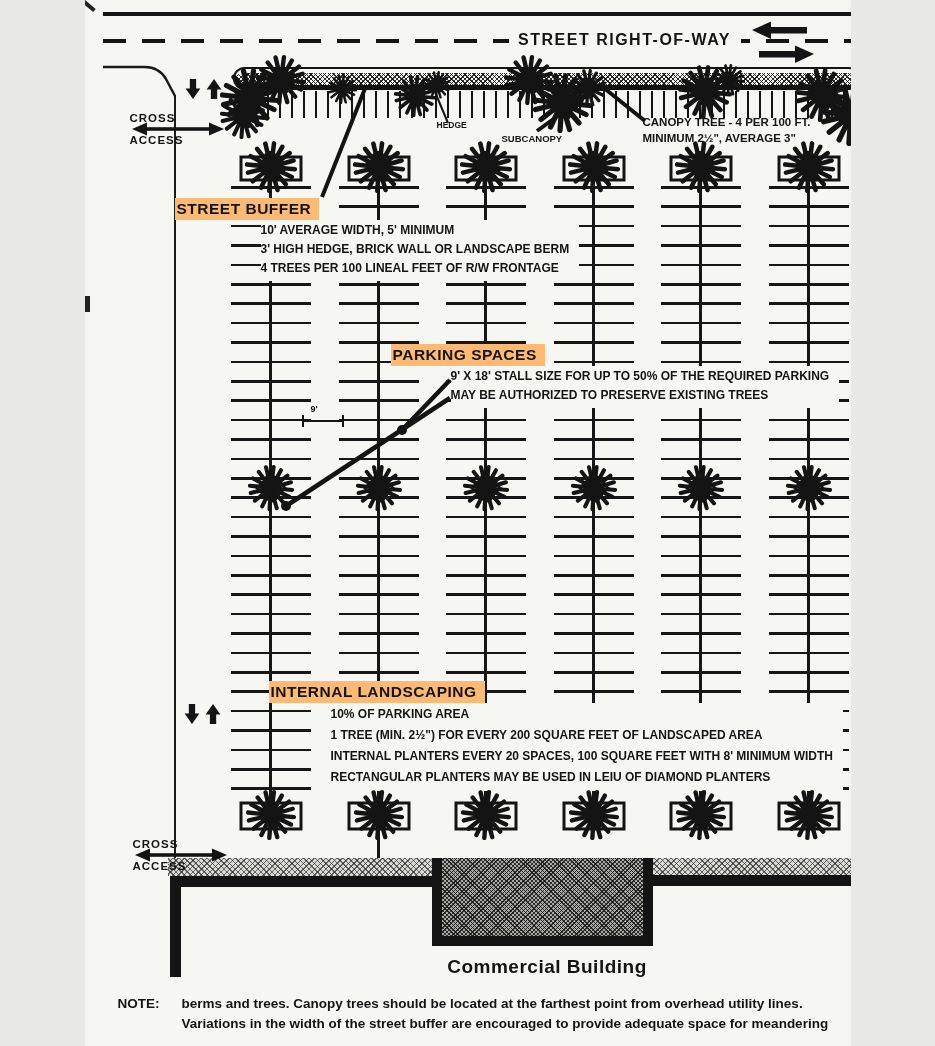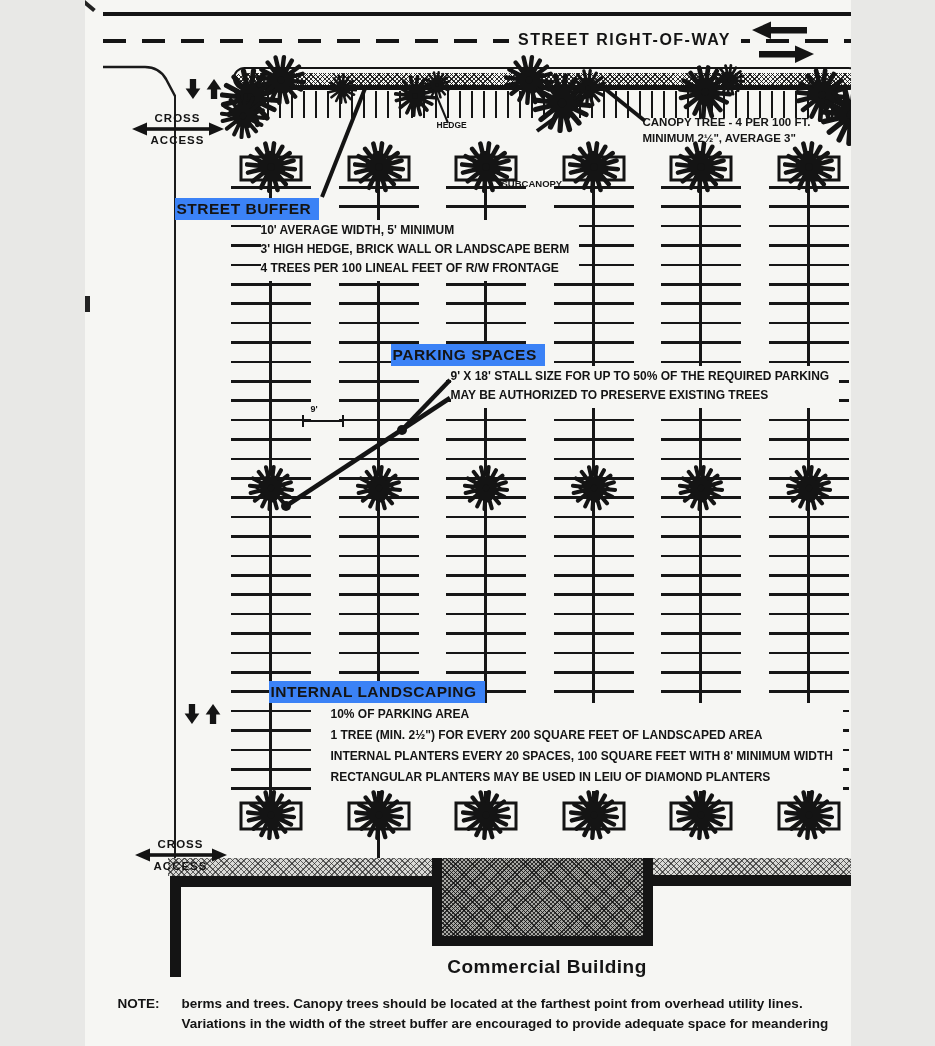--- a/index.html
+++ b/index.html
@@ -29,29 +29,29 @@
   .ticks{
     left:170px;top:91px;width:592px;height:27px;
     background:repeating-linear-gradient(90deg,#141414 0 2.2px,transparent 2.2px 12px);
   }
   
   .rungs{background:repeating-linear-gradient(180deg,#161616 0 2.5px,transparent 2.5px 19.4px);}
   .spine{background:#161616;width:2.5px;}
   .vline{background:#1a1a1a;width:2.5px;}
   
   .block{position:absolute;z-index:5;}
-  .bh{display:inline-block;background:#3b82f6;font-weight:bold;font-size:15.5px;
+  .bh{display:inline-block;background:#fdba74;font-weight:bold;font-size:15.5px;
       letter-spacing:.5px;padding:2px 8px 2px 2px;}
   .bl{background:#f6f6f3;font-weight:bold;font-size:12px;line-height:19px;
       width:fit-content;padding:1px 10px 3px 0;}
   .bl div{white-space:nowrap;}
   
   .minilabel{position:absolute;font-weight:bold;white-space:nowrap;z-index:12;}
   
-  .ca{position:absolute;z-index:12;width:96px;text-align:center;}
+  .ca{position:absolute;z-index:12;width:96px;}
   .ca .t{font-weight:bold;font-size:11.5px;letter-spacing:1px;line-height:12px;}
   .ca svg{display:block;margin:-3px auto;}
   
   .hatch-light{
     background:
       repeating-linear-gradient(45deg,rgba(30,30,30,.65) 0 1px,transparent 1px 4px),
       repeating-linear-gradient(-45deg,rgba(30,30,30,.65) 0 1px,transparent 1px 4px),
       #d9d9d6;
   }
   .hatch-dark{
@@ -121,21 +121,21 @@
     <span class="bh">INTERNAL LANDSCAPING</span>
     <div class="bl" style="margin-left:62px;line-height:21px;">
       <div>10% OF PARKING AREA</div>
       <div>1 TREE (MIN. 2½") FOR EVERY 200 SQUARE FEET OF LANDSCAPED AREA</div>
       <div>INTERNAL PLANTERS EVERY 20 SPACES, 100 SQUARE FEET WITH 8' MINIMUM WIDTH</div>
       <div>RECTANGULAR PLANTERS MAY BE USED IN LEIU OF DIAMOND PLANTERS</div>
     </div>
   </div>
 
   <div class="minilabel" style="left:352px;top:120px;font-size:8.5px;">HEDGE</div>
-  <div class="minilabel" style="left:417px;top:133px;font-size:9.5px;margin-top:45px;">SUBCANOPY</div>
+  <div class="minilabel" style="left:417px;top:133px;font-size:9.5px;">SUBCANOPY</div>
   <div class="minilabel" style="left:558px;top:116px;font-size:11.5px;">CANOPY TREE - 4 PER 100 FT.</div>
   <div class="minilabel" style="left:558px;top:132px;font-size:11.5px;">MINIMUM 2½", AVERAGE 3"</div>
   <div class="minilabel" style="left:226px;top:404px;font-size:9px;">9'</div>
 
   <div class="ca" style="left:45px;top:112px;">
     <div class="t">CROSS</div>
     <svg width="92" height="16" viewBox="0 0 92 16">
       <rect x="10" y="6.2" width="72" height="3.6" fill="#141414"></rect>
       <polygon points="0,8 15,1.5 15,14.5" fill="#141414"></polygon>
       <polygon points="92,8 77,1.5 77,14.5" fill="#141414"></polygon>

